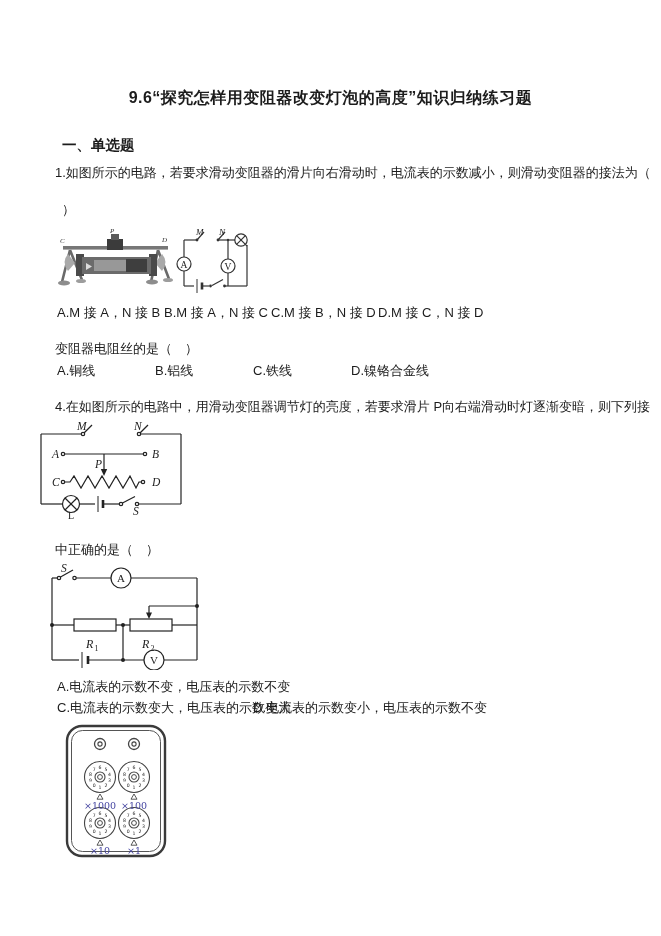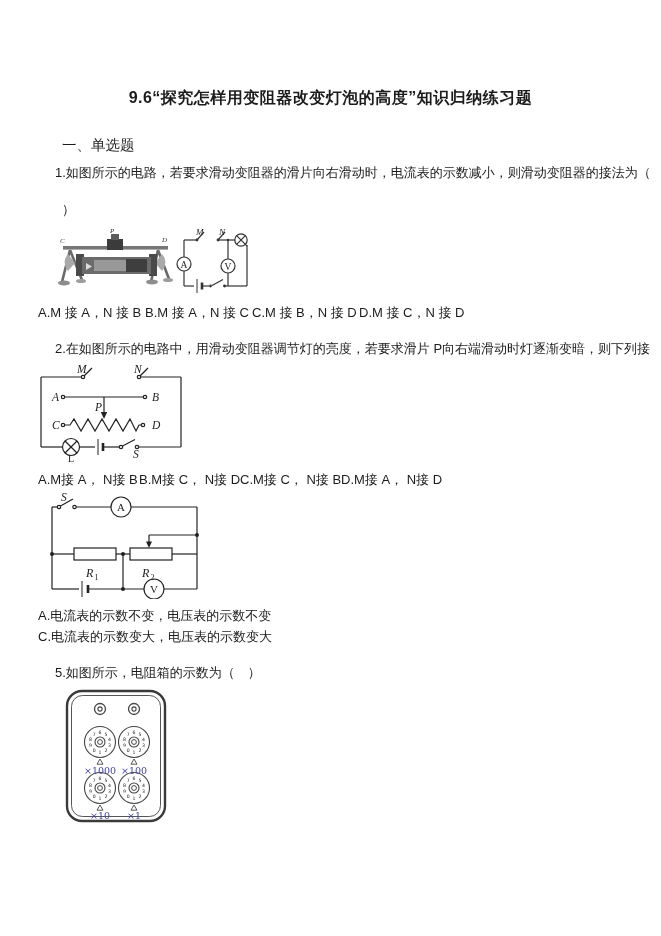--- a/index.html
+++ b/index.html
@@ -1,22 +1,22 @@
 <!DOCTYPE html>
 <html><head>
 <meta charset="utf-8">
 <style>
   html,body{margin:0;padding:0;background:#ffffff;}
   body{width:661px;height:936px;overflow:hidden;font-family:"Liberation Sans",sans-serif;color:#1c1c1c;}
   .title{margin:88px 20px 8px;text-align:center;font-size:16px;font-weight:700;letter-spacing:.5px;}
-  .section{margin:27px 0 0 62px;font-size:14.5px;font-weight:400;}
+  .section{margin:27px 0 0 62px;font-size:14.5px;font-weight:700;}
   .qline{margin:16px 0 0 55px;font-size:13px;line-height:20.5px;white-space:nowrap;}
   .qline.first{margin-top:8px;}
   .qline.cont{margin-left:62px;}
-  .options{margin-left:38px;font-size:13px;line-height:21px;display:flex;white-space:nowrap;}
+  .options{margin-left:57px;font-size:13px;line-height:21px;display:flex;white-space:nowrap;}
   .options span{display:inline-block;}
   .q1opts span{width:107px;}
   .q2opts span{width:98px;}
   .q3opts span{width:101px;}
   .q4col1{width:196px;}
   figure{margin:0;padding:0;}
   .fig1{margin:6px 0 2px 58px;}
   .fig3{margin:3px 0 2px 33px;}
   .fig4{margin:3px 0 2px 42px;}
   .fig5{margin:3px 0 0 55px;}
@@ -104,24 +104,31 @@
     </figure>
     <div class="options q1opts">
       <span>A.M 接 A，N 接 B</span>
       <span>B.M 接 A，N 接 C</span>
       <span>C.M 接 B，N 接 D</span>
       <span>D.M 接 C，N 接 D</span>
     </div>
   </div>
 
   <div>
-  </div>
-
-  <div>
-    <div class="qline">2.在如图所示的电路中，用滑动变阻器调节灯的亮度，若要求滑片 P向右端滑动时灯逐渐变暗，则下列接</div>
+    <div class="qline">变阻器电阻丝的是（　）</div>
+    <div class="options q2opts">
+      <span>A.铜线</span>
+      <span>B.铝线</span>
+      <span>C.铁线</span>
+      <span>D.镍铬合金线</span>
+    </div>
+  </div>
+
+  <div>
+    <div class="qline">4.在如图所示的电路中，用滑动变阻器调节灯的亮度，若要求滑片 P向右端滑动时灯逐渐变暗，则下列接</div>
     <figure class="fig3">
       <svg width="158" height="100" viewBox="0 0 158 100">
         <g stroke="#222" stroke-width="1.2" fill="none">
           <line x1="8" y1="14" x2="48" y2="14"></line>
           <circle cx="50" cy="14" r="1.7"></circle>
           <line x1="51" y1="13" x2="59" y2="5"></line>
           <line x1="108" y1="14" x2="148" y2="14"></line>
           <circle cx="106" cy="14" r="1.7"></circle>
           <line x1="107" y1="13" x2="115" y2="5"></line>
           <line x1="8" y1="14" x2="8" y2="84"></line>
@@ -151,29 +158,24 @@
         <text class="bigLabel" x="101" y="10">N</text>
         <text class="bigLabel" x="19" y="38">A</text>
         <text class="bigLabel" x="119" y="38">B</text>
         <text class="bigLabel" x="62" y="48">P</text>
         <text class="bigLabel" x="19" y="66">C</text>
         <text class="bigLabel" x="119" y="66">D</text>
         <text class="upLabel" x="38" y="99">L</text>
         <text class="bigLabel" x="100" y="95">S</text>
       </svg>
     </figure>
-    <div class="options q3opts">
-      <span>A.M接 A， N接 B</span>
-      <span>B.M接 C， N接 D</span>
-      <span>C.M接 C， N接 B</span>
-      <span>D.M接 A， N接 D</span>
-    </div>
-  </div>
-
-  <div>
+  </div>
+
+  <div>
+    <div class="qline">中正确的是（　）</div>
     <figure class="fig4">
       <svg width="168" height="106" viewBox="0 0 168 106">
         <g stroke="#222" stroke-width="1.2" fill="none">
           <line x1="10" y1="14" x2="15" y2="14"></line>
           <circle cx="17" cy="14" r="1.7"></circle>
           <line x1="18.5" y1="13" x2="31" y2="6"></line>
           <circle cx="32.5" cy="14" r="1.7"></circle>
           <line x1="34" y1="14" x2="69" y2="14"></line>
           <circle cx="79" cy="14" r="10"></circle>
           <line x1="89" y1="14" x2="155" y2="14"></line>
@@ -206,25 +208,25 @@
         <text class="subNum" x="52.5" y="87">1</text>
         <text class="subLetter" x="100" y="84">R</text>
         <text class="subNum" x="108.5" y="87">2</text>
       </svg>
     </figure>
     <div class="options optrow">
       <span class="q4col1">A.电流表的示数不变，电压表的示数不变</span>
     </div>
     <div class="options optrow">
       <span class="q4col1">C.电流表的示数变大，电压表的示数变大</span>
+      <span>D.电流表的示数变小，电压表的示数不变</span>
     </div>
   </div>
 
   <div>
-    <div class="qline">5.如图所示，电阻箱的示数为（　）</div>
     <figure class="fig5">
       <svg width="122" height="140" viewBox="0 0 122 140">
         <rect x="12" y="5" width="98" height="130" rx="15" fill="#fff" stroke="#3a3a3a" stroke-width="2.4"></rect>
         <rect x="16.5" y="9.5" width="89" height="121" rx="11" fill="none" stroke="#555" stroke-width="1"></rect>
         <g fill="none" stroke="#444">
           <circle cx="45" cy="23" r="5.5" stroke-width="1.3"></circle>
           <circle cx="45" cy="23" r="2.1" stroke-width="1.1"></circle>
           <circle cx="79" cy="23" r="5.5" stroke-width="1.3"></circle>
           <circle cx="79" cy="23" r="2.1" stroke-width="1.1"></circle>
         </g>

